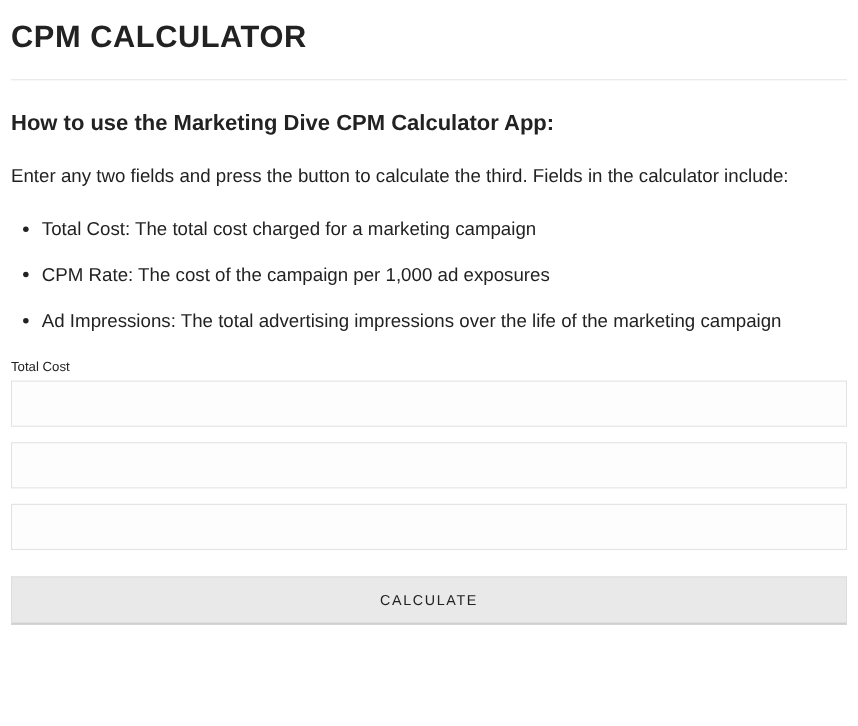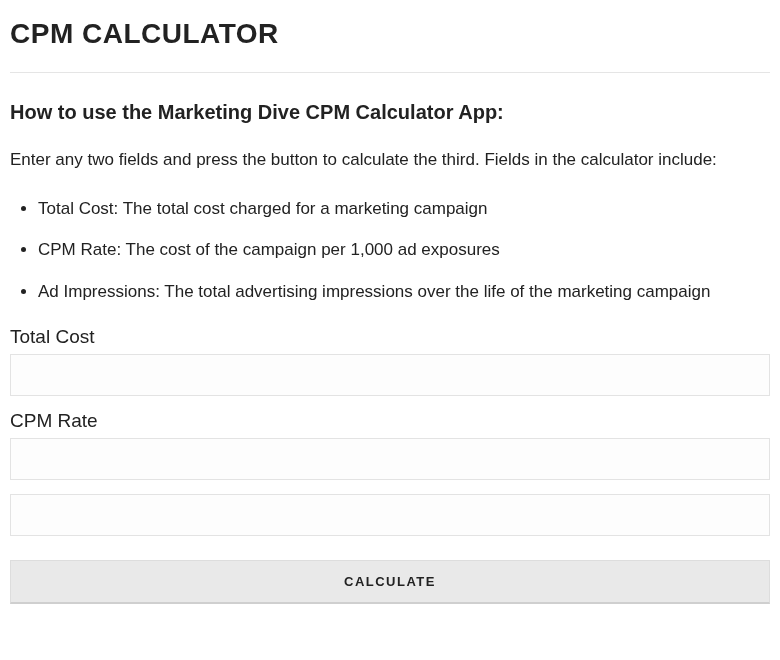--- a/index.html
+++ b/index.html
@@ -46,40 +46,40 @@
       line-height: 1.4;
       margin-bottom: 18px;
     }
     .def-term {
       font-weight: 400;
     }
     .field-group {
       margin-bottom: 14px;
     }
     .field-label {
-      font-size: 19px;
+      font-size: 12px;
       display: block;
       margin-bottom: 6px;
     }
     .field-input {
       width: 100%;
       height: 42px;
       border: 1px solid #e3e3e3;
       background: #fdfdfd;
       padding: 6px 10px;
       font-size: 15px;
     }
     .calc-button {
       width: 100%;
       height: 44px;
       background: #e9e9e9;
       border: 1px solid #ddd;
       border-bottom: 2px solid #cfcfcf;
       font-size: 13px;
-      font-weight: 700;
+      font-weight: 400;
       letter-spacing: 1.5px;
       text-transform: uppercase;
       cursor: pointer;
       margin-top: 10px;
       color: #222;
     }
   </style>
 </head>
 <body>
 
@@ -104,21 +104,20 @@
     <span class="def-term">Ad Impressions:</span><span> The total advertising impressions over the life of the marketing campaign</span>
   </li>
 </ul>
 
 <div class="field-group">
   <label class="field-label">Total Cost</label>
   <input class="field-input" type="text" value="" style="">
 </div>
 
 <div class="field-group">
-  <label class="field-label">CPM Rate</label>
   <input class="field-input" type="text" value="" style="">
 </div>
 
 <div class="field-group">
   <input class="field-input" type="text" value="" style="">
 </div>
 
 <button class="calc-button">CALCULATE</button>
 
 

